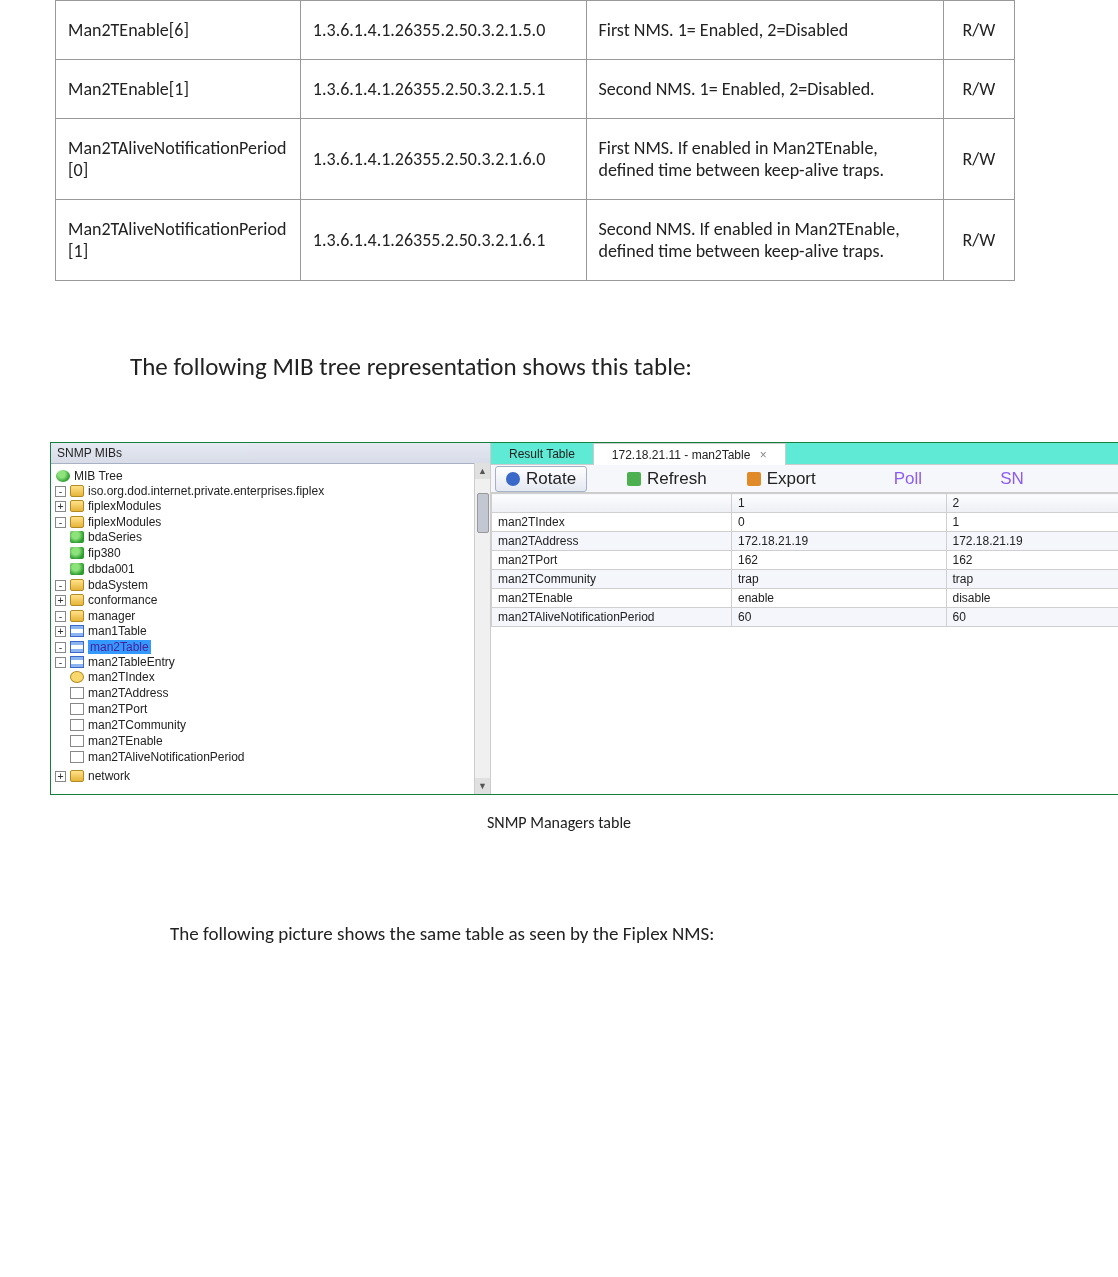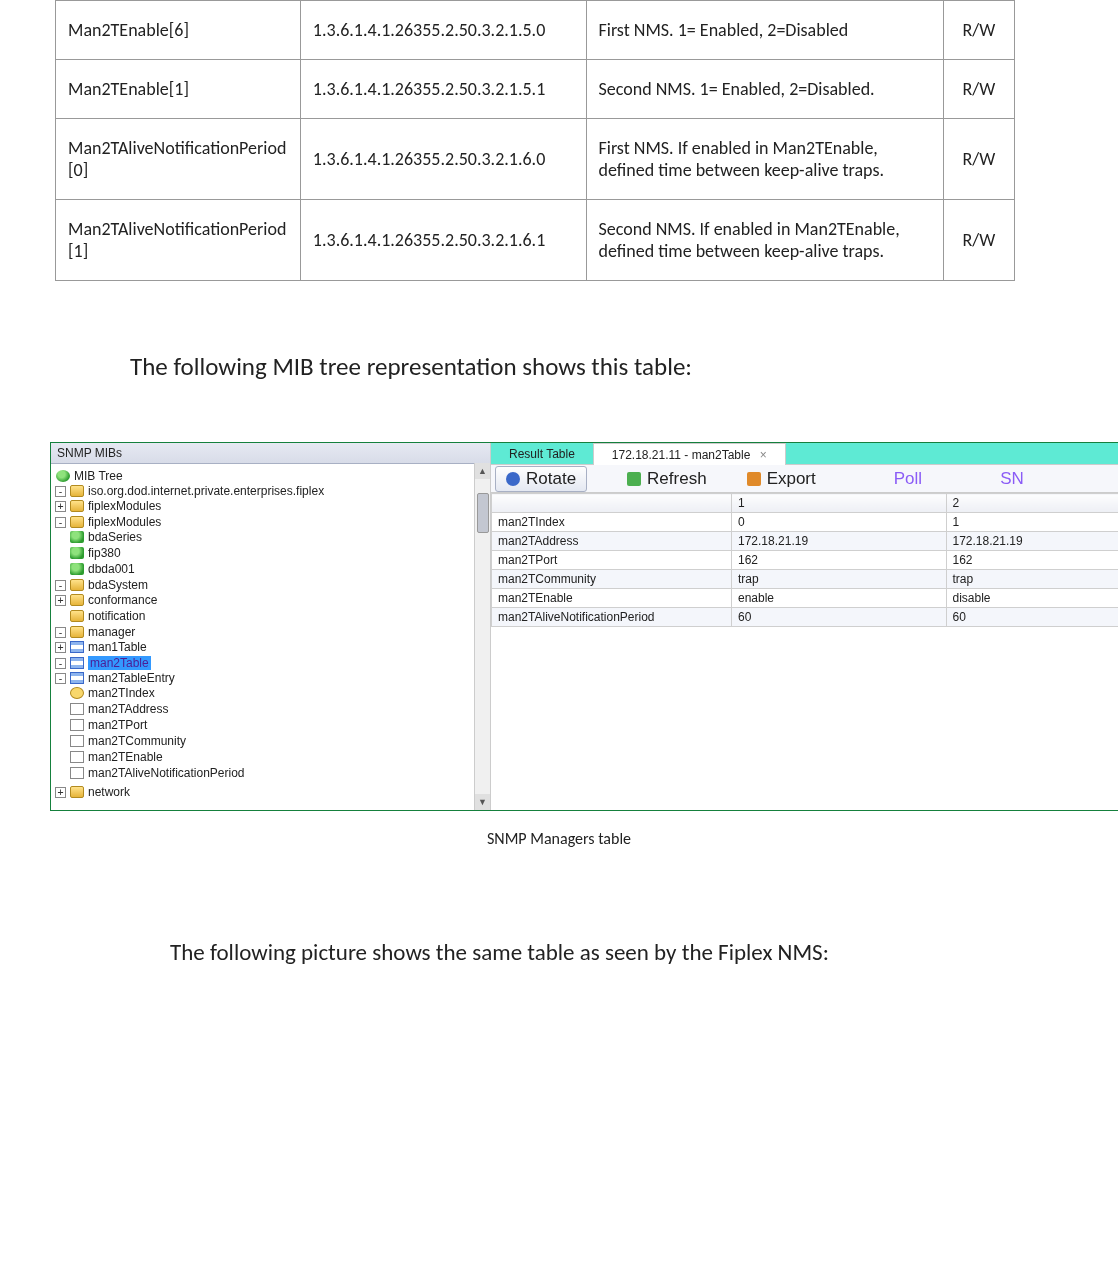--- a/index.html
+++ b/index.html
@@ -26,21 +26,21 @@
     table.mib td.c2 { width: 280px; }
     table.mib td.c3 { width: 350px; }
     table.mib td.c4 { width: 70px; text-align: center; }
     
     p.body-text {
       margin: 70px 0 60px 130px;
       font-size: 25px;
     }
     p.body-text2 {
       margin: 90px 0 20px 170px;
-      font-size: 23px;
+      font-size: 19px;
     }
     p.caption {
       text-align: center;
       font-size: 16px;
       margin: 18px 0 0 0;
     }
     
     .shot {
       width: 1112px;
       margin: 20px 0 0 50px;
@@ -306,27 +306,20 @@
                         </span>
                       <ul class="children">
                         <li>
                             <span class="row">
                               <span class="toggle">+</span>
                               <span class="icon ico-folder"></span>
                               <span>conformance</span>
                             </span>
                           </li>
                         <li>
-                            <span class="row">
-                              <span class="toggle blank"> </span>
-                              <span class="icon ico-folder"></span>
-                              <span>notification</span>
-                            </span>
-                          </li>
-                        <li>
                           <span class="row">
                               <span class="toggle">-</span>
                               <span class="icon ico-folder"></span>
                               <span>manager</span>
                             </span>
                           <ul class="children">
                             <li>
                                 <span class="row">
                                   <span class="toggle">+</span>
                                   <span class="icon ico-table"></span>

